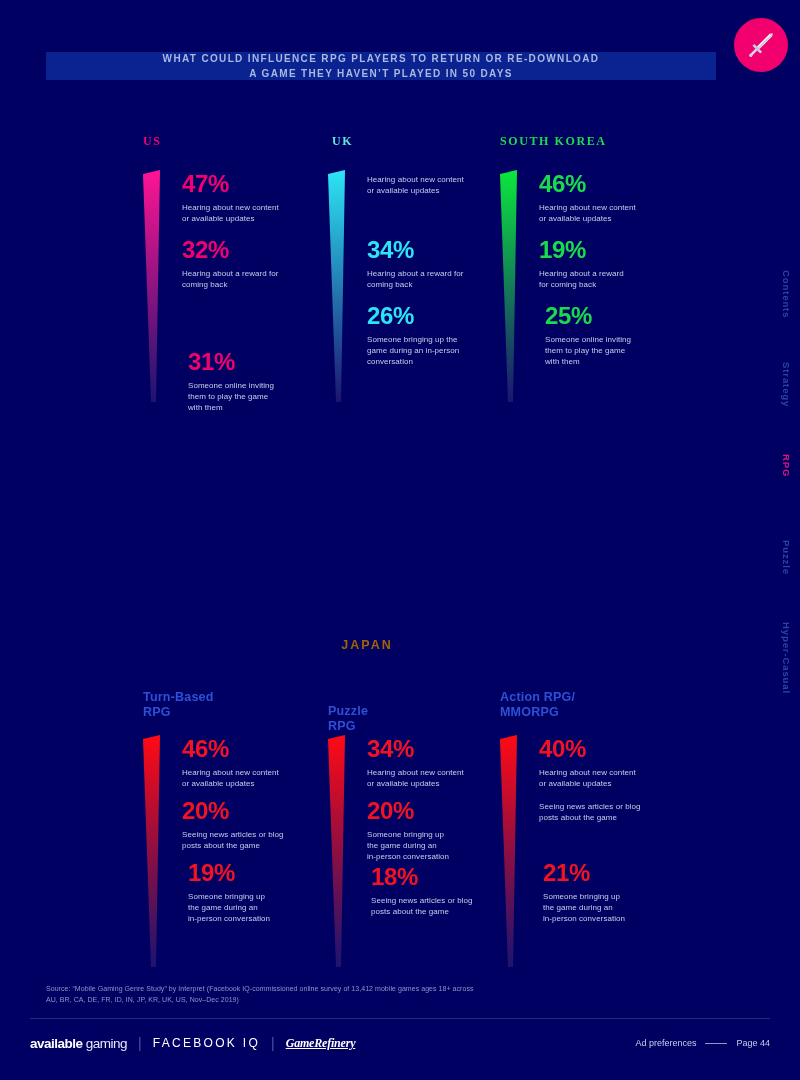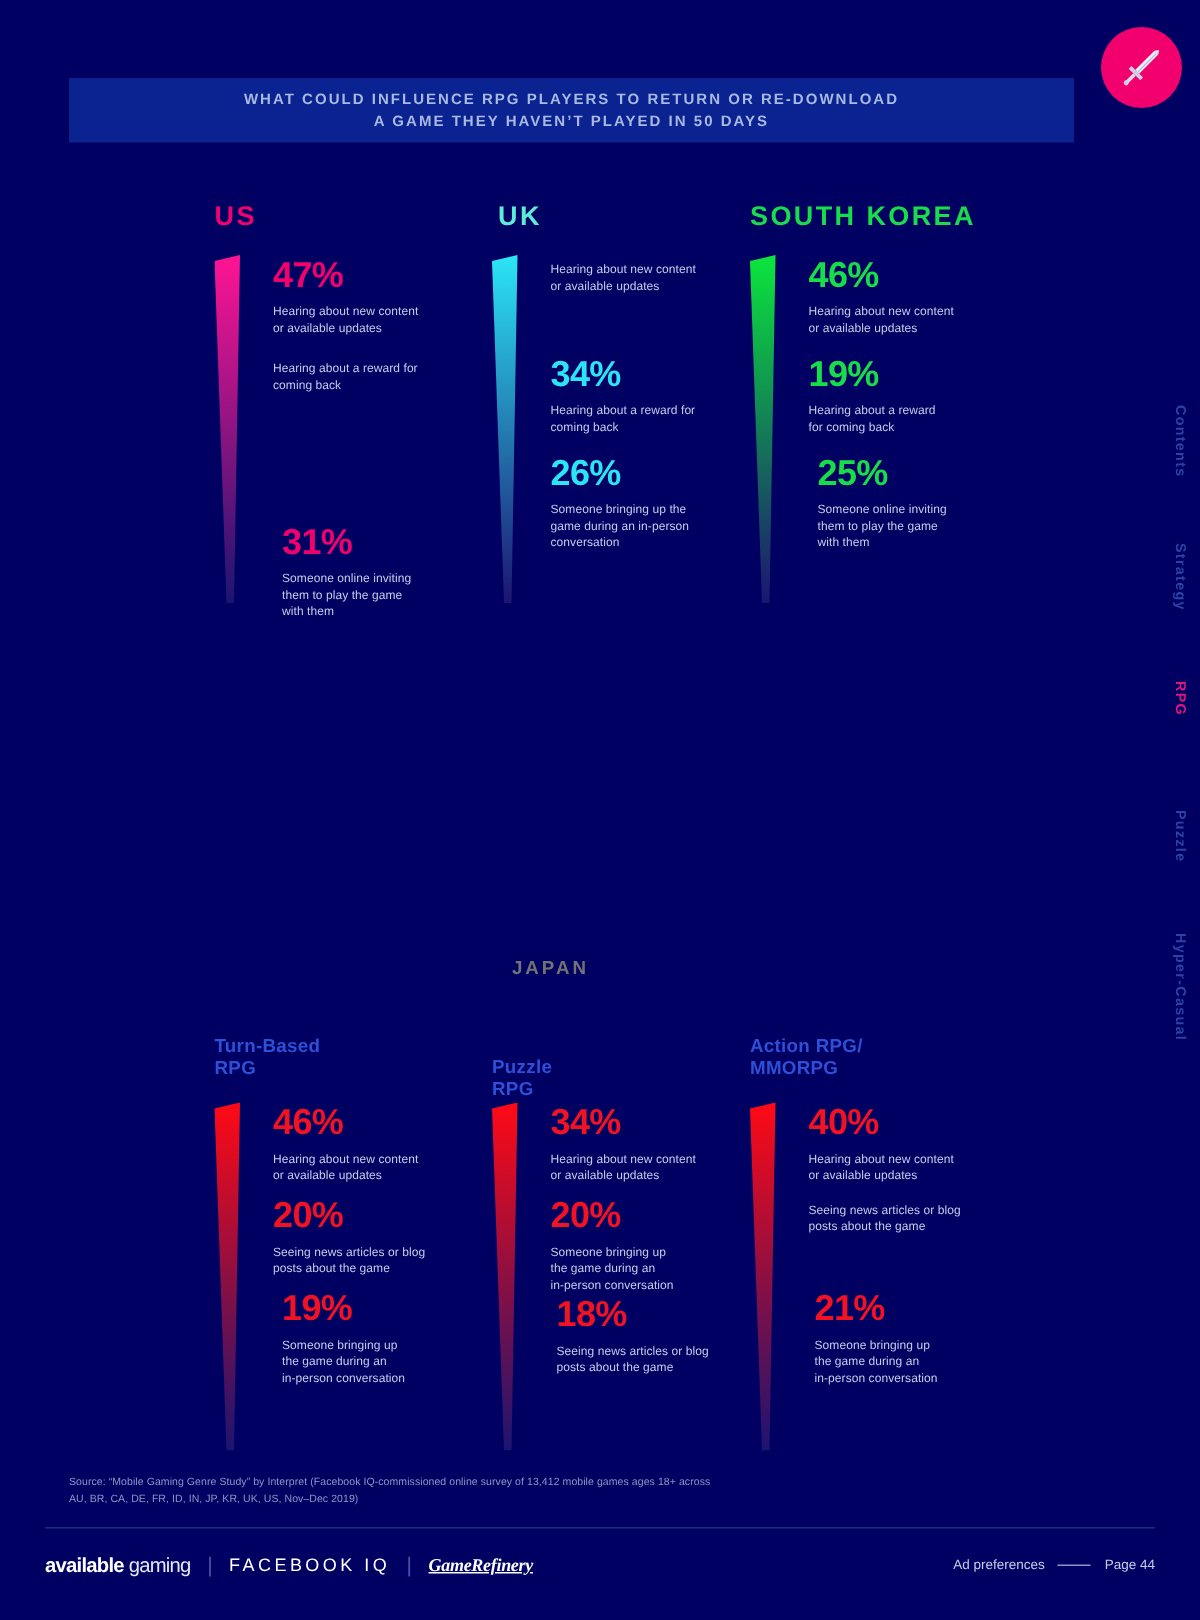--- a/index.html
+++ b/index.html
@@ -16,21 +16,21 @@
     position:absolute; top:18px; left:734px;
     width:54px; height:54px; border-radius:50%;
     background:#F2006E;
     display:flex; align-items:center; justify-content:center;
   }
   #sword-badge svg { display:block; }
 
   
   #header-band {
     position:absolute; left:46px; top:52px;
-    width:670px; height:43px;
+    width:670px; height:28px;
     background:#0A2391;
     display:flex; flex-direction:column;
     align-items:center; justify-content:center;
   }
   #header-band .hline {
     color:#A9B9E0; font-size:10px; font-weight:700;
     letter-spacing:1.35px; line-height:15px; text-align:center;
   }
 
   
@@ -39,22 +39,23 @@
     width:28px; height:430px;
   }
   #side-nav .nav-item {
     position:absolute; right:4px;
     writing-mode:vertical-rl;
     font-size:9.5px; font-weight:700; letter-spacing:0.9px;
     color:#2B43A8; white-space:nowrap;
   }
   #side-nav .nav-item.active { color:#E0157E; }
   .region-title {
-    font-size:18px; font-weight:700; letter-spacing:1.6px;
+    font-size:12px; font-weight:700; letter-spacing:1.6px;
     white-space:nowrap;
+    font-family:Liberation Serif, serif;
   }
   .sub-title {
     font-size:12.5px; font-weight:700; letter-spacing:0.2px;
     color:#2F4FD6; line-height:14.5px;
   }
 
   .col { position:absolute; width:185px; }
 
   
   .wedge { position:absolute; top:0; left:0; width:22px; height:232px; }
@@ -70,21 +71,21 @@
     font-size:8px; font-weight:400; color:#C5CDE8;
     line-height:11px; letter-spacing:0.05px;
     margin-top:4px;
   }
 
   
   #japan-title {
     position:absolute; left:0; top:638px; width:734px;
     text-align:center;
     font-size:12.5px; font-weight:700; letter-spacing:2px;
-    color:#737373;
+    color:#a16207;
   }
 
   
   #source-note {
     position:absolute; left:46px; top:984px; width:430px;
     font-size:7px; line-height:10.5px; color:#8C96C6;
     letter-spacing:0.05px;
   }
 
   
@@ -160,20 +161,21 @@
           </defs>
           <polygon points="0,4 17,0 13,232 8,232" fill="url(#wg0)"></polygon>
         </svg>
       </div>
       <div class="stats">
         <div class="stat" style="position: absolute; top: 0px; left: 0px; width: 150px;">
           <div class="pct" style="color: rgb(242, 0, 110);">47%</div>
           <div class="desc">Hearing about new content<br>or available updates</div>
         </div>
         <div class="stat" style="position: absolute; top: 66px; left: 0px; width: 150px;">
+          <div class="pct" style="color: rgb(242, 0, 110);">32%</div>
           <div class="desc">Hearing about a reward for<br>coming back</div>
         </div>
         <div class="stat" style="position: absolute; top: 132px; left: 6px; width: 150px;">
           <div class="pct" style="color: rgb(242, 0, 110); margin-top: 46px;">31%</div>
           <div class="desc">Someone online inviting<br>them to play the game<br>with them</div>
         </div>
       </div>
     </div>
     <div class="col" style="left: 328px; top: 170px;">
       <div class="region-title" style="position: absolute; left: 4px; top: -36px; color: #5eead4;">UK</div>

